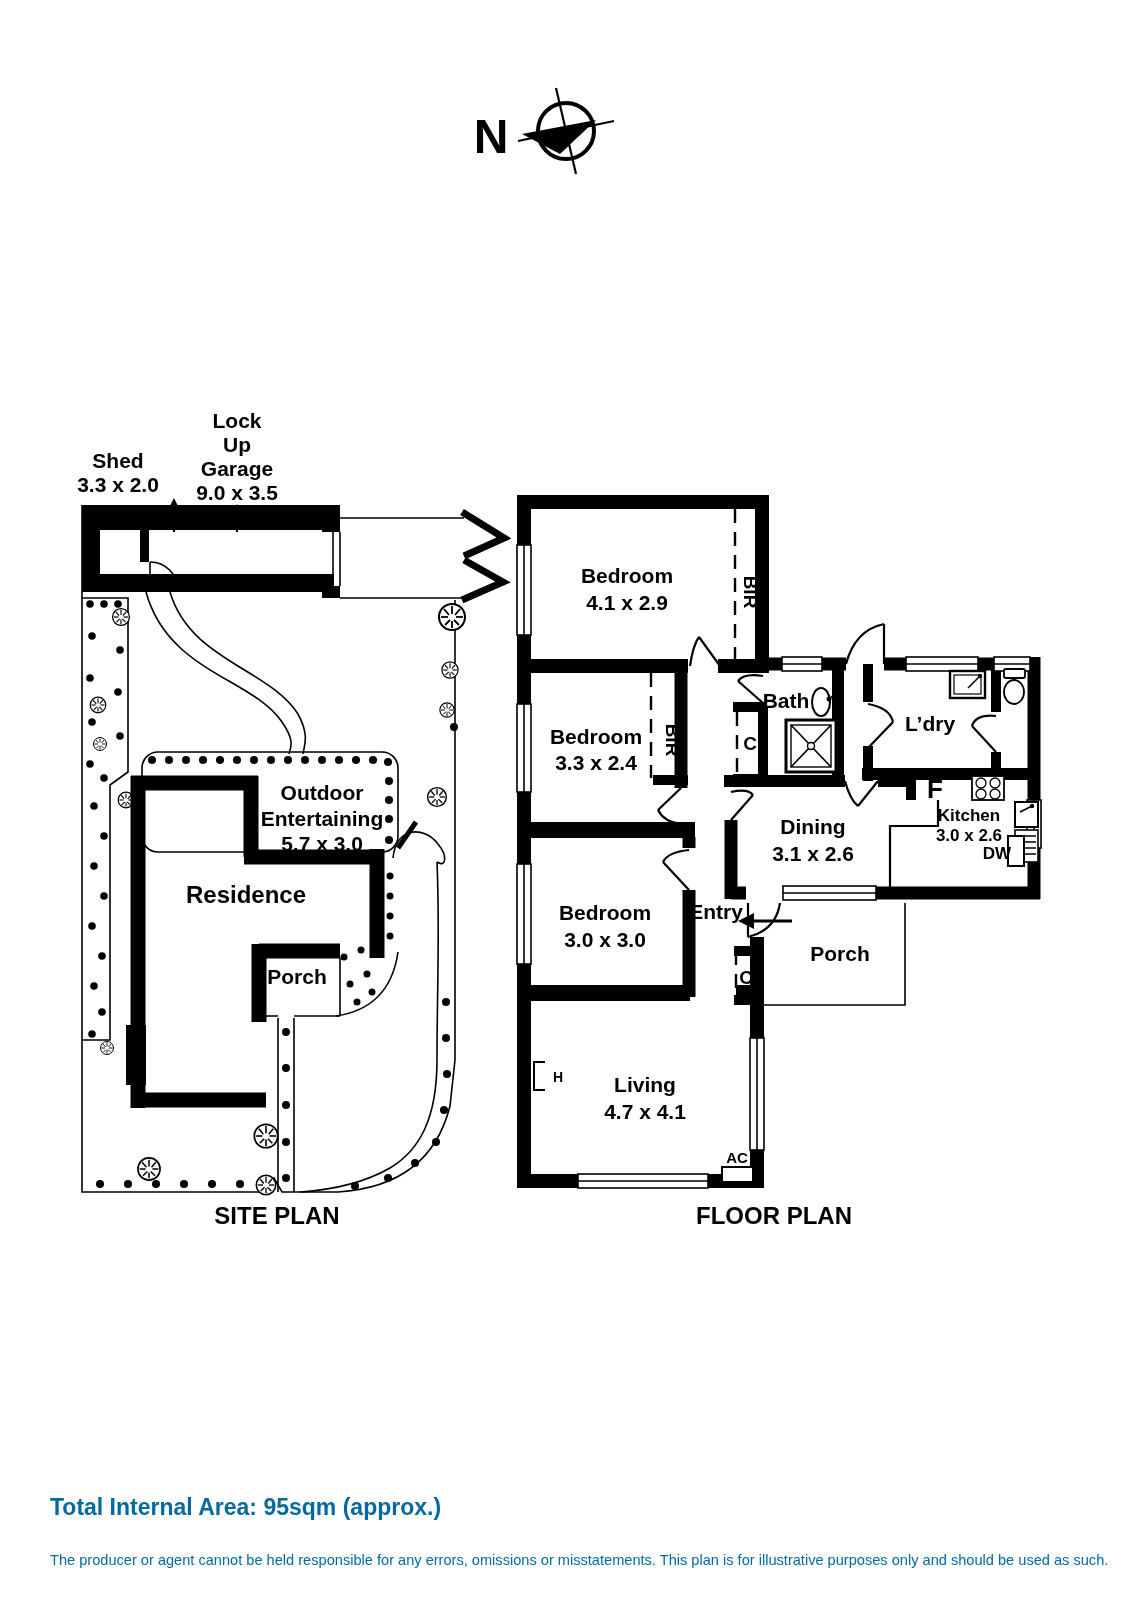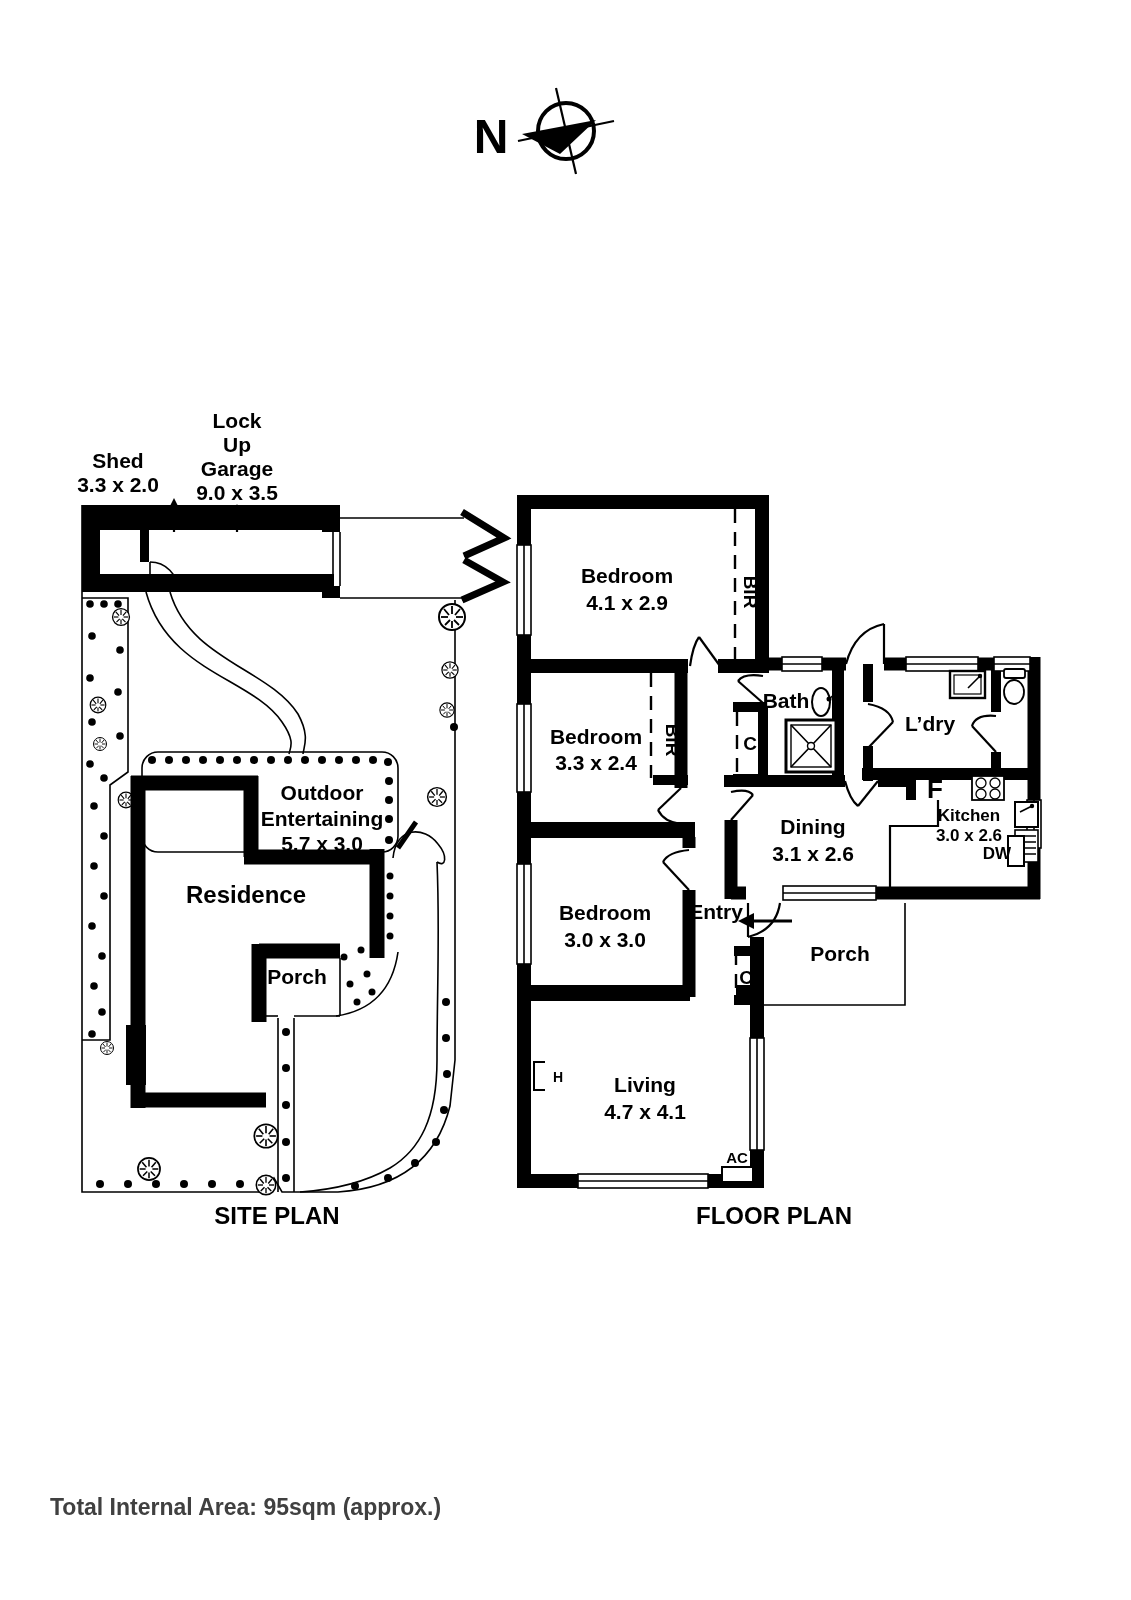--- a/index.html
+++ b/index.html
@@ -10,21 +10,21 @@
   .b{font-weight:bold;}
   .t48{font-size:48px;} .t24{font-size:24px;} .t21{font-size:21px;}
   .t19{font-size:19px;} .t17{font-size:17px;} .t15{font-size:15px;} .t26{font-size:26px;}
   .t14{font-size:14px;}
   .wall{stroke:#000;fill:none;}
   .thin{stroke:#000;stroke-width:1.6;fill:none;}
   .thin2{stroke:#000;stroke-width:2.2;fill:none;}
   .dash{stroke:#000;stroke-width:2.4;fill:none;stroke-dasharray:14 9;}
   .win{fill:#fff;stroke:#000;stroke-width:1.6;}
   .dot{fill:#000;}
-  .footer-line{position:absolute;left:50px;color:#404040;}
+  .footer-line{position:absolute;left:50px;color:#0369a1;}
   #total{top:1494px;font-size:23px;font-weight:bold;}
   #disc1{top:1531px;font-size:14.6px;}
   #disc2{top:1552px;font-size:14.6px;}
 </style>
 </head>
 <body>
 
 <div id="page">
 <svg width="1131" height="1600" viewBox="0 0 1131 1600">
   <defs>
@@ -457,13 +457,14 @@
       <text class="b t21" x="645" y="1119" text-anchor="middle">4.7 x 4.1</text>
       <text class="b t14" x="553" y="1082">H</text>
       <text class="b t15" x="737" y="1163" text-anchor="middle">AC</text>
     </g>
 
     <text class="b t24" x="774" y="1224" text-anchor="middle">FLOOR PLAN</text>
   </g>
 </svg>
 
 <div class="footer-line" id="total">Total Internal Area: 95sqm (approx.)</div>
+<div class="footer-line" id="disc2">The producer or agent cannot be held responsible for any errors, omissions or misstatements. This plan is for illustrative purposes only and should be used as such.</div>
 </div>
 
 </body></html>

